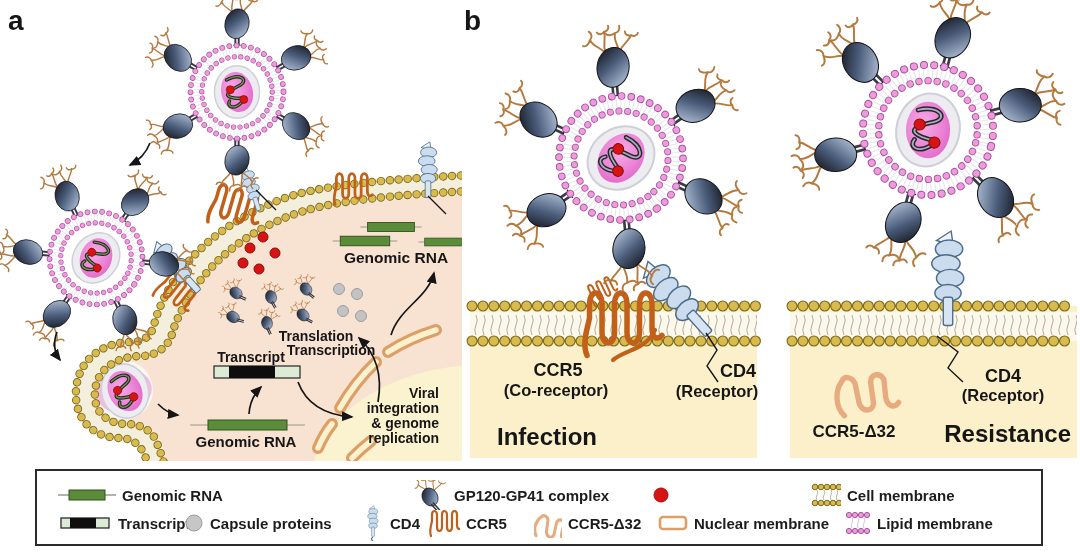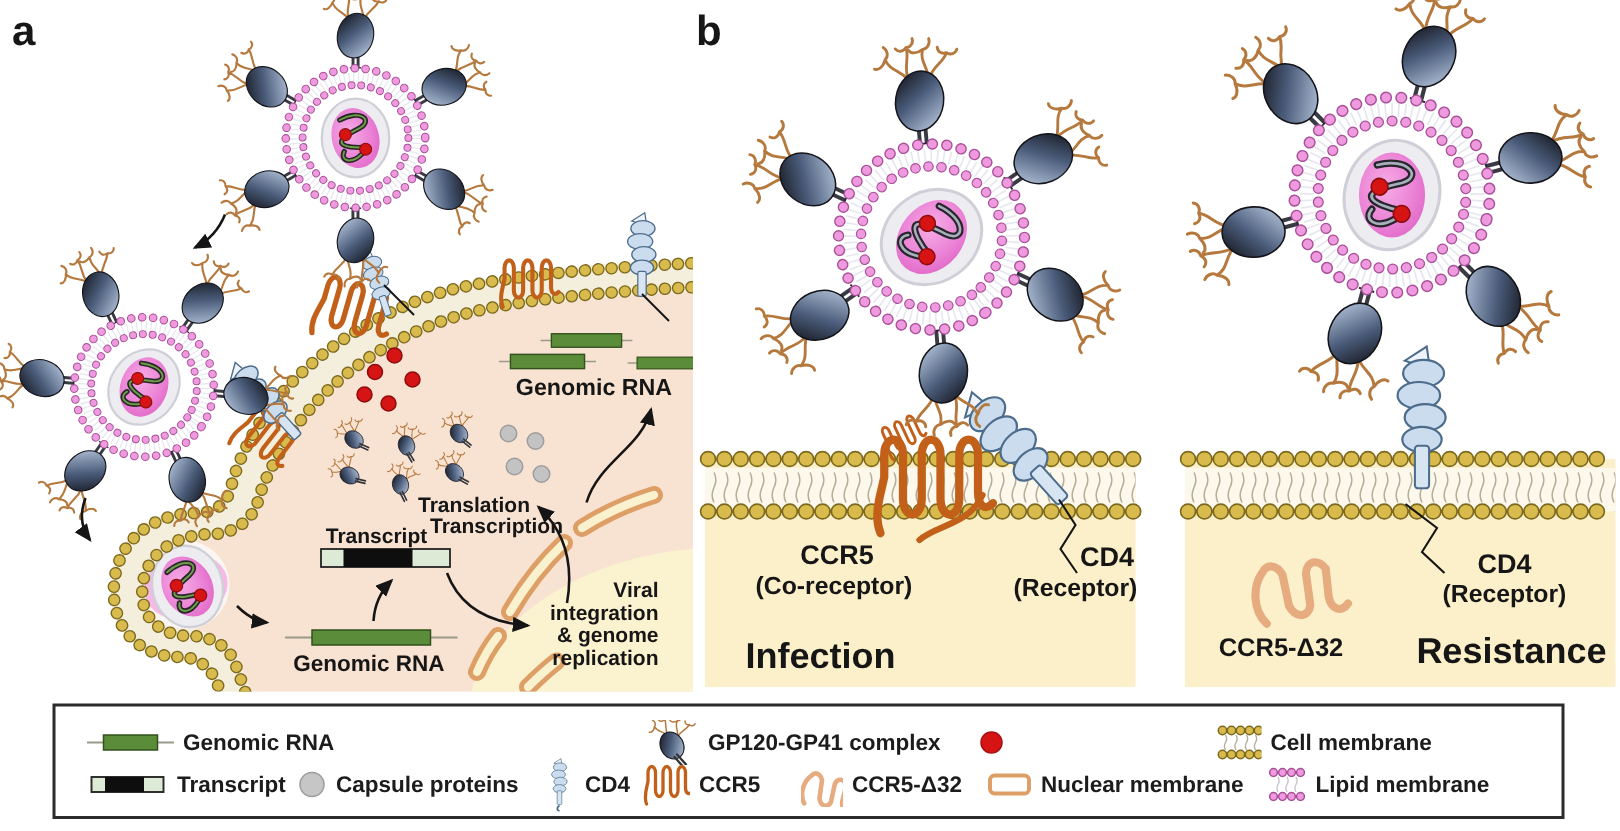--- a/index.html
+++ b/index.html
@@ -294,21 +294,21 @@
 
 <div class="legend-box"></div>
 
 <div class="li row1" style="left:58px">
   <svg width="58" height="14">
     <line x1="0" y1="7" x2="58" y2="7" stroke="#9a9a8a" stroke-width="1.3"></line>
     <rect x="11" y="2" width="36" height="10" fill="#5b8c3a" stroke="#31511d"></rect>
   </svg>
   <span>Genomic RNA</span>
 </div>
-<div class="li row1" style="left:430px">
+<div class="li row1" style="left:412px">
   <svg width="36" height="30" viewBox="0 0 36 30">
     <g transform="translate(18,17) scale(0.85)">
           <use href="#gpc"></use>
         </g>
   </svg>
   <span>GP120-GP41 complex</span>
 </div>
 <div class="li row1" style="left:652px">
   <svg width="18" height="18">
     <circle cx="9" cy="9" r="7" fill="#d61414" stroke="#a80f0f"></circle>
@@ -338,21 +338,21 @@
   <span>Cell membrane</span>
 </div>
 
 <div class="li row2" style="left:60px">
   <svg width="52" height="14">
     <rect x="1" y="2" width="48" height="10" fill="#dcead6" stroke="#2b2b2b" stroke-width="1.3"></rect>
     <rect x="10" y="2" width="26" height="10" fill="#0e0e0e"></rect>
   </svg>
   <span>Transcript</span>
 </div>
-<div class="li row2" style="left:198px">
+<div class="li row2" style="left:184px">
   <svg width="20" height="20">
     <circle cx="10" cy="10" r="8" fill="#c6c6c6" stroke="#9c9c9c"></circle>
   </svg>
   <span>Capsule proteins</span>
 </div>
 <div class="li row2" style="left:362px">
   <svg width="22" height="36" viewBox="0 0 22 36">
     <g transform="translate(11,14) scale(0.34)">
           <use href="#cd4"></use>
         </g>

